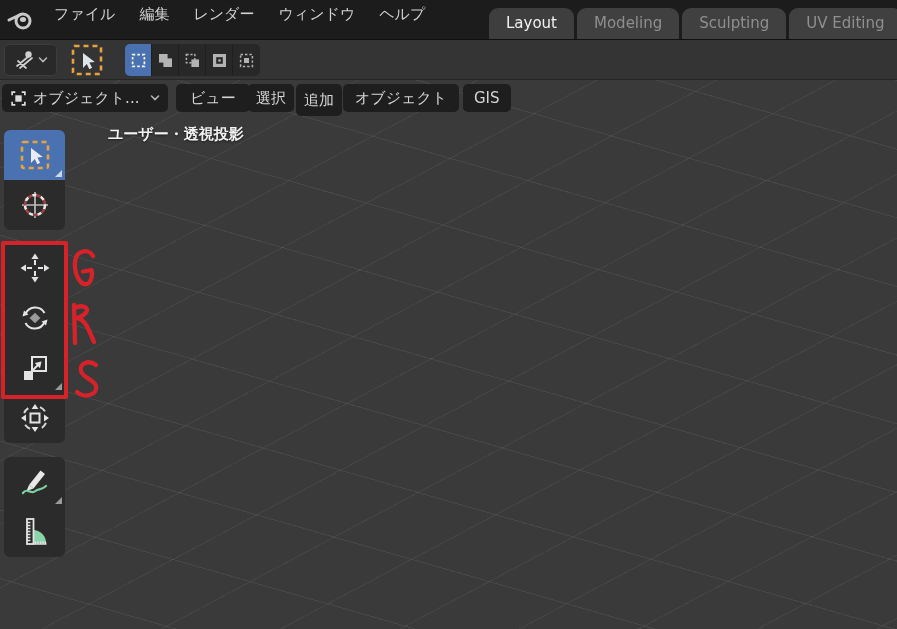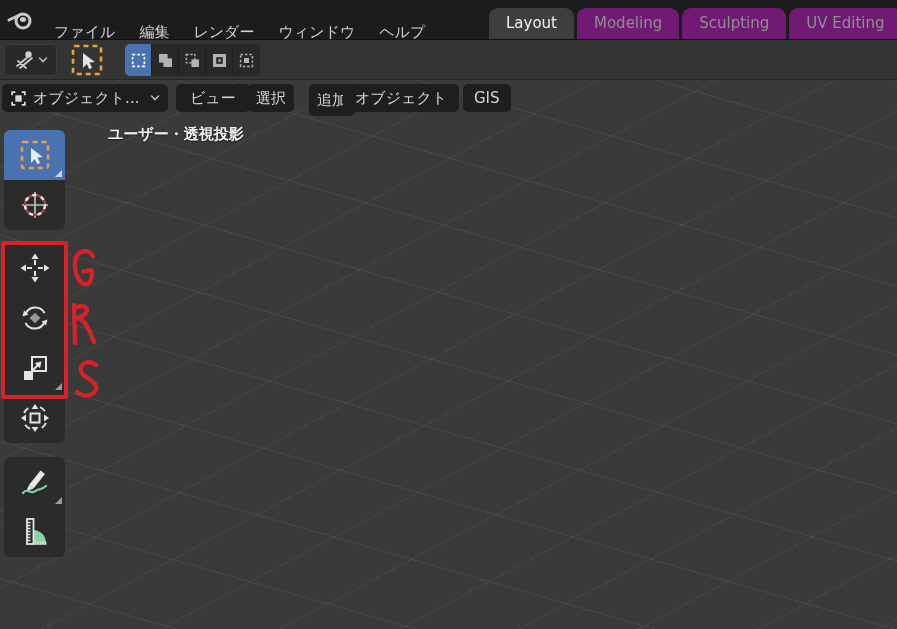--- a/index.html
+++ b/index.html
@@ -6,24 +6,24 @@
   html,body { background:#000; }
   #app {
     position:relative; width:897px; height:629px; overflow:hidden;
     font-family:"DejaVu Sans","Liberation Sans",sans-serif;
     font-size:15px; color:#d6d6d6; background:#1c1c1c;
   }
   
   .topbar { position:absolute; left:0; top:0; width:897px; height:40px;
     background:#1c1c1c; border-bottom:1px solid #101010; }
   .logo { position:absolute; left:7px; top:7px; width:28px; height:26px; }
-  .menus { position:absolute; left:42px; top:0; height:28px; display:flex; align-items:flex-start;margin-top:12px; }
+  .menus { position:absolute; left:42px; top:0; height:28px; display:flex; align-items:center; }
   .menu-item { padding:0 12px; height:40px; line-height:40px; color:#d2d2d2; cursor:default; }
   .tabs { position:absolute; left:450px; bottom:0; display:flex; gap:3px; align-items:flex-end; }
-  .tab { height:31px; line-height:31px; padding:0 17px; background:#701a75; color:#8f8f8f;
+  .tab { height:31px; line-height:31px; padding:0 17px; background:#404040; color:#8f8f8f;
     border-radius:9px 9px 0 0; white-space:nowrap; }
   .tab.active { background:#3e3e3e; color:#f1f1f1;margin-left:39px; }
   
   .toolsettings { position:absolute; left:0; top:40px; width:897px; height:40px;
     background:#343434; border-bottom:1px solid #262626; }
   .ts-dropdown { position:absolute; left:4px; top:4px; width:53px; height:32px;
     background:#292929; border:1px solid #3d3d3d; border-radius:5px;
     display:flex; align-items:center; justify-content:center; gap:2px; }
   .ts-activetool { position:absolute; left:66px; top:4px; width:42px; height:32px;
     display:flex; align-items:center; justify-content:center; }
@@ -41,21 +41,21 @@
       repeating-linear-gradient(196deg, rgba(255,255,255,0.065) 0px, rgba(255,255,255,0.065) 1px, transparent 1px, transparent 66px),
       repeating-linear-gradient(152deg, rgba(255,255,255,0.055) 0px, rgba(255,255,255,0.055) 1px, transparent 1px, transparent 56px);
   }
   .vp-header { position:absolute; left:0; top:4px; height:28px; width:897px; }
   .vp-btn { position:absolute; top:0; height:28px; background:#1e1e1e; border-radius:5px;
     display:flex; align-items:center; color:#d5d5d5; }
   .vp-mode { left:2px; width:166px; padding:0 8px; gap:6px; }
   .vp-mode .lbl { flex:1; white-space:nowrap; overflow:hidden; }
   .vp-menu { padding:0 14px; justify-content:center; }
   .vp-menu.m0 { left:176px; } .vp-menu.m1 { left:248px; padding:0 8px; }
-  .vp-menu.m2 { left:309px; padding:16px 8px; } .vp-menu.m3 { left:343px; padding:0 12px; }
+  .vp-menu.m2 { left:296px; padding:16px 8px; } .vp-menu.m3 { left:343px; padding:0 12px; }
   .vp-menu.m4 { left:463px; padding:0 11px; }
   .vp-overlay { position:absolute; left:108px; top:45px; color:#f2f2f2;
     text-shadow:0 1px 2px rgba(0,0,0,0.55); }
   .vp-overlay .l1 { font-weight:600; margin-bottom:9px; }
   .vp-overlay .l2 { color:#ededed; }
   
   .tb-group { position:absolute; left:4px; width:61px; background:#2b2b2b; border-radius:6px;
     display:flex; flex-direction:column; overflow:hidden; }
   .g1 { top:50px; } .g2 { top:163px; } .g3 { top:377px; }
   .tool-btn { width:61px; height:50px; display:flex; align-items:center; justify-content:center;

